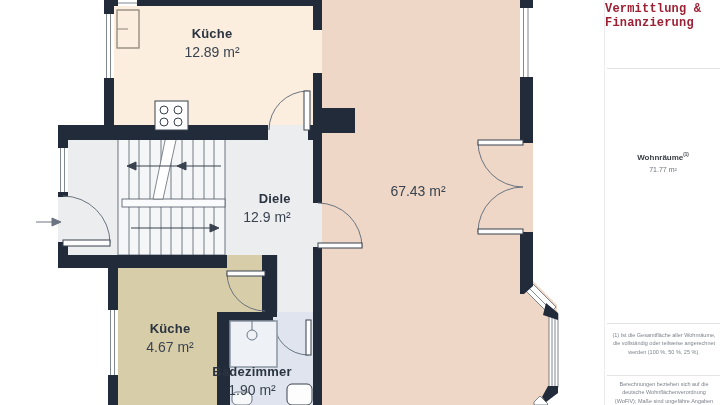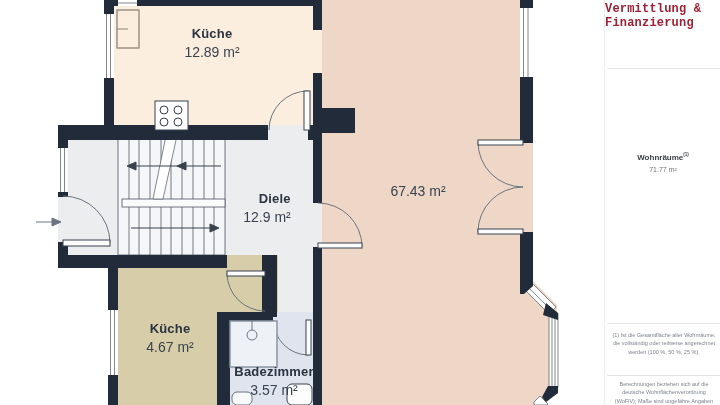--- a/index.html
+++ b/index.html
@@ -8,21 +8,21 @@
   .plan{position:absolute;left:0;top:0;width:678px;height:405px;}
   .plan svg{position:absolute;left:0;top:0;}
   .room-label{position:absolute;transform:translate(-50%,-50%);text-align:center;
               white-space:nowrap;line-height:1.25;pointer-events:none;}
   .room-label .rname{display:block;font-size:13px;font-weight:bold;color:#2b3440;letter-spacing:.2px;}
   .room-label .rarea{display:block;font-size:14px;color:#39434f;margin-top:2px;}
   .lbl-kueche{left:212px;top:44px;}
   .lbl-wohn{left:418px;top:191px;}
   .lbl-diele{left:267px;top:209px;text-align:right;}
   .lbl-buero{left:170px;top:339px;}
-  .lbl-bad{left:274px;top:382px;}
+  .lbl-bad{left:252px;top:382px;}
   .sidebar{position:absolute;left:604px;top:0;width:116px;height:405px;background:#fff;
            border-left:1px solid #ececec;}
   .logo{position:absolute;top:2px;left:0;width:100%;text-align:left;
         font-family:Liberation Mono, monospace;font-weight:bold;font-size:12px;
         letter-spacing:.2px;color:#9c2033;}
   .sb-divider{position:absolute;left:2px;right:0;height:0;border-top:1px solid #e4e4e4;}
   .d1{top:68px;} .d2{top:323px;} .d3{top:375px;}
   .wf{position:absolute;top:152px;left:0;width:100%;text-align:center;}
   .wf-label{font-size:8px;font-weight:bold;color:#3a3f46;}
   .wf-label sup{font-size:4.5px;}
@@ -220,21 +220,21 @@
     <div class="room-label lbl-diele">
       <span class="rname">Diele</span>
       <span class="rarea">12.9 m²</span>
     </div>
     <div class="room-label lbl-buero">
       <span class="rname">Küche</span>
       <span class="rarea">4.67 m²</span>
     </div>
     <div class="room-label lbl-bad">
       <span class="rname">Badezimmer</span>
-      <span class="rarea">3.57 m²</span>
+      <span class="rarea">1.90 m²</span>
     </div>
   </div>
 
   <aside class="sidebar">
     <div class="logo">Vermittlung &amp; Finanzierung</div>
     <div class="sb-divider d1"></div>
     <div class="wf">
       <div class="wf-label"><span>Wohnräume</span><sup>(1)</sup></div>
       <div class="wf-value">71.77 m²</div>
     </div>

